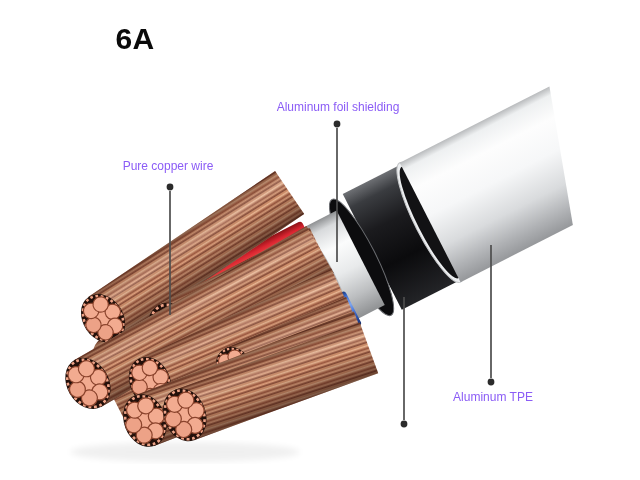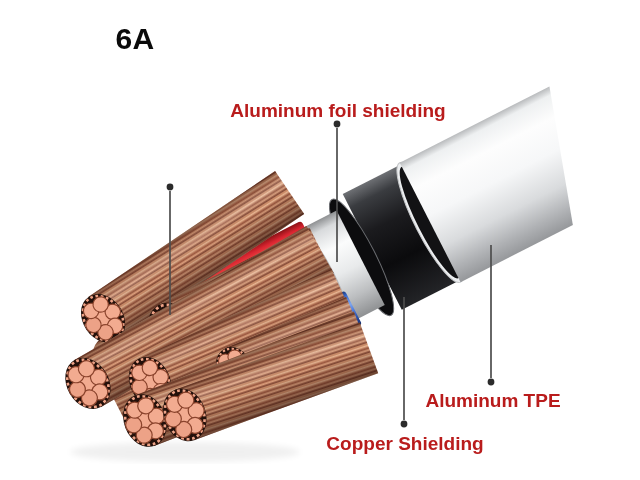--- a/index.html
+++ b/index.html
@@ -1,22 +1,22 @@
 <!DOCTYPE html>
 <html><head>
 <meta charset="utf-8">
 <style>
   html,body{margin:0;padding:0;background:#fff;}
   .stage{position:relative;width:640px;height:480px;background:#ffffff;overflow:hidden;
          font-family:"Liberation Sans",sans-serif;}
   .stage svg{position:absolute;left:0;top:0;}
   .title{position:absolute;transform:translateX(-50%);font-weight:bold;color:#0a0a0a;
          font-size:30px;white-space:nowrap;letter-spacing:.3px;}
-  .lbl{position:absolute;transform:translateX(-50%);font-weight:bold;color:#b91c1c;
-       font-size:19px;white-space:nowrap;}
+  .lbl{position:absolute;transform:translateX(-50%);font-weight:normal;color:#8b5cf6;
+       font-size:12px;white-space:nowrap;}
 </style>
 </head>
 <body>
 
 <div class="stage">
 
   <svg width="640" height="480" viewBox="0 0 640 480">
     <defs>
       <linearGradient id="jacketGrad" x1="0" y1="0" x2="0" y2="1">
         <stop offset="0%" stop-color="#b9bbbd"></stop>
@@ -176,15 +176,15 @@
       <circle cx="337" cy="124" r="3.4"></circle>
       <circle cx="170" cy="187" r="3.4"></circle>
       <circle cx="404" cy="424" r="3.4"></circle>
       <circle cx="491" cy="382" r="3.4"></circle>
     </g>
   </svg>
 
   <div class="title" style="left:135px;top:22px">6A</div>
 
   <div class="lbl" style="left:338px;top:100px">Aluminum foil shielding</div>
-  <div class="lbl" style="left:405px;top:433px">Copper Shielding</div>
+  <div class="lbl" style="left:168px;top:159px">Pure copper wire</div>
   <div class="lbl" style="left:493px;top:390px">Aluminum TPE</div>
 </div>
 
 </body></html>

